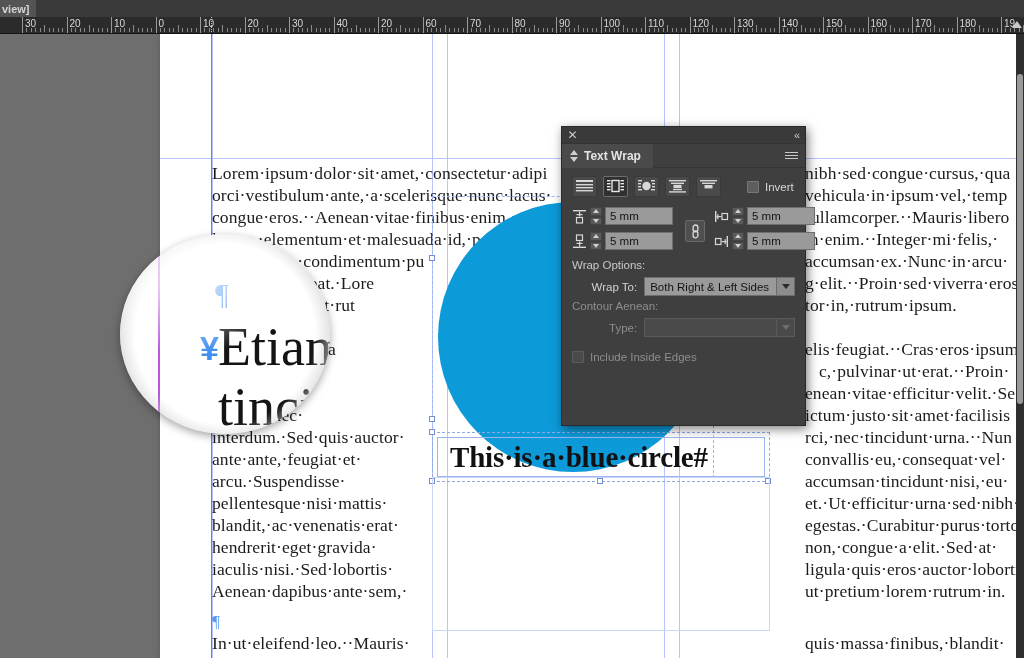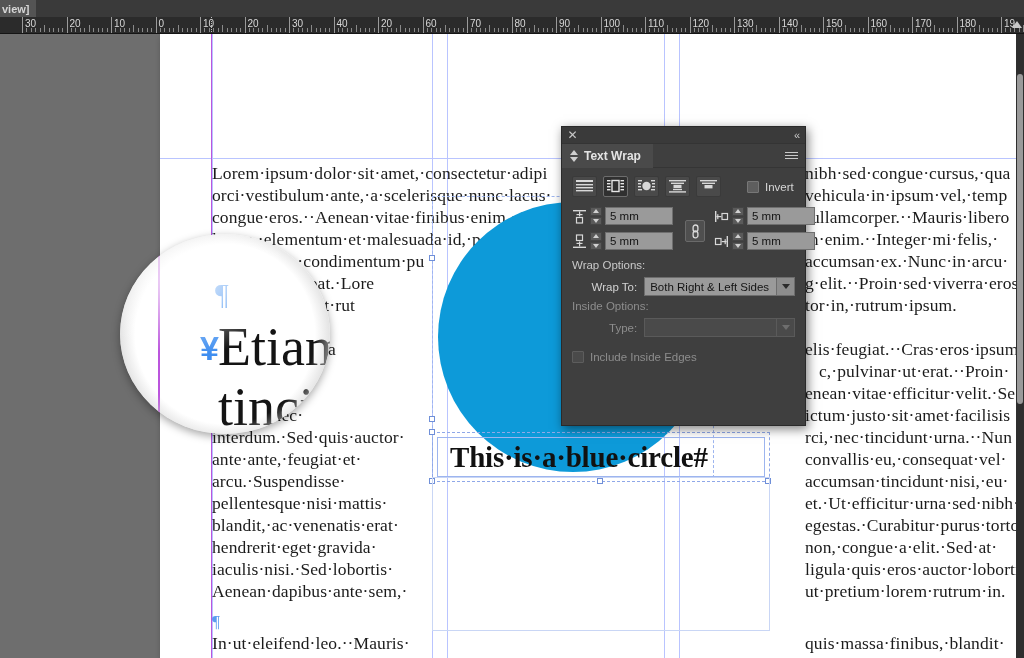--- a/index.html
+++ b/index.html
@@ -863,21 +863,21 @@
       <div class="field-row">
         <span class="field-lbl">Wrap To:</span>
         <span class="select">
           <span>Both Right &amp; Left Sides</span>
           <span class="arrowbox">
               <i class="caret"></i>
             </span>
         </span>
       </div>
 
-      <div class="sec-label dim">Inside Options:</div>
+      <div class="sec-label dim">Contour Aenean:</div>
 
       <div class="field-row">
         <span class="field-lbl dim">Type:</span>
         <span class="select dim">
           <span></span>
           <span class="arrowbox">
               <i class="caret"></i>
             </span>
         </span>
       </div>

